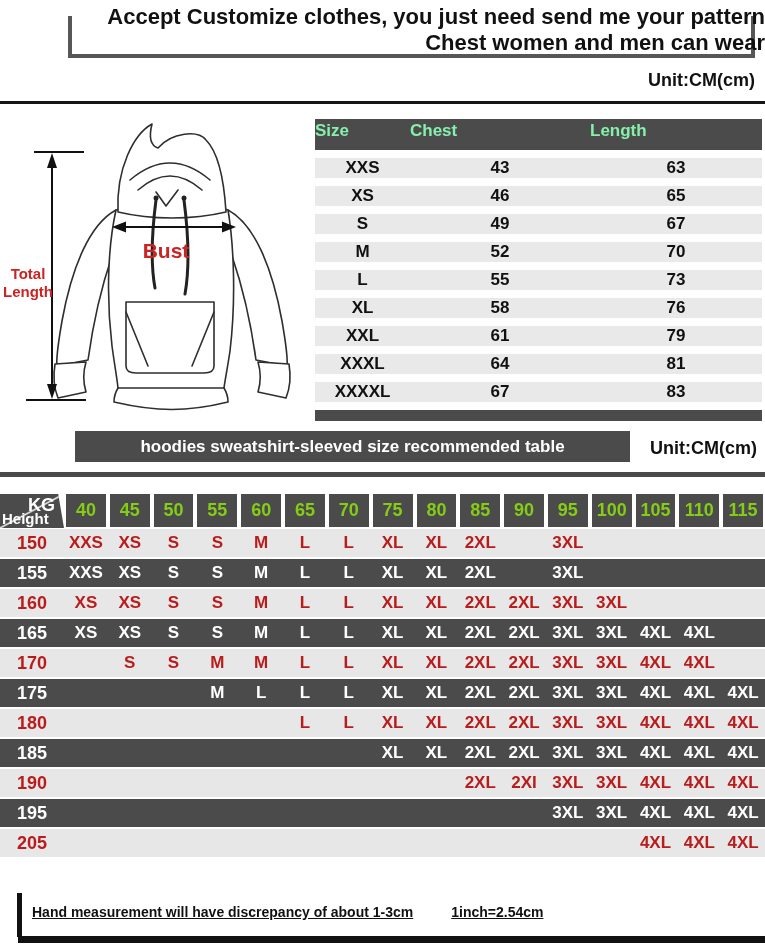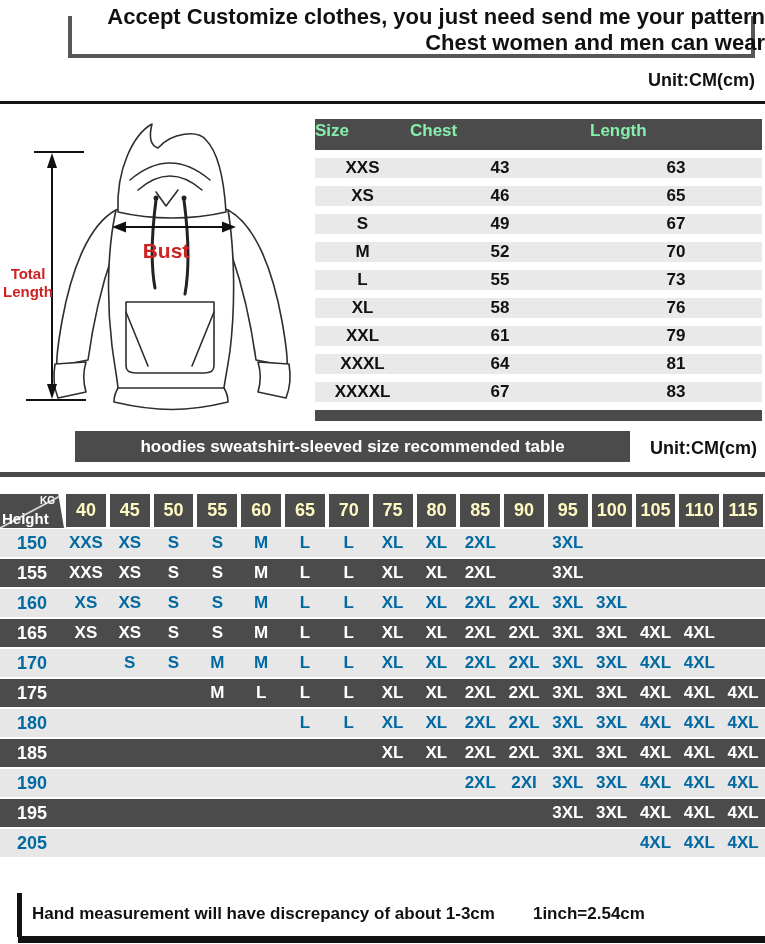--- a/index.html
+++ b/index.html
@@ -35,33 +35,33 @@
   .st-cell{overflow:hidden;}
   .st-foot{height:11px;background:#4b4b4b;}
 
   
   .matrix{position:absolute;left:0;top:494px;width:765px;}
   .m-grid{display:grid;grid-template-columns:64px repeat(16,1fr);}
   .m-head{height:34px;margin-bottom:1px;}
   .m-corner{position:relative;background:#4b4b4b;color:#fff;
     clip-path:polygon(0 0,91% 0,100% 100%,0 100%);
     background-image:linear-gradient(to bottom right,rgba(0,0,0,0) calc(50% - 1.5px),#f2f2f2 50%,rgba(0,0,0,0) calc(50% + 1.5px));}
-  .m-corner .kg{position:absolute;top:1px;right:9px;font-size:10px;}
+  .m-corner .kg{position:absolute;top:1px;right:9px;font-size:18px;}
   .m-corner .ht{position:absolute;bottom:1px;left:2px;font-size:15px;}
   .m-hcell{height:34px;}
-  .m-hbox{margin:0 2px;height:33px;line-height:33px;background:#4b4b4b;color:#fef9c3;font-size:18px;text-align:center;}
+  .m-hbox{margin:0 2px;height:33px;line-height:33px;background:#4b4b4b;color:#84cc16;font-size:18px;text-align:center;}
   .m-row{height:28px;line-height:28px;margin-bottom:2px;font-size:17px;}
-  .m-row.light{background:#e7e7e7;color:#0369a1;}
+  .m-row.light{background:#e7e7e7;color:#b91c1c;}
   .m-row.dark{background:#4b4b4b;color:#fff;}
   .m-label{padding-left:17px;font-size:18px;text-align:left;}
   .m-cell{text-align:center;overflow:visible;white-space:nowrap;}
 
   
   .foot-bar-left{position:absolute;left:17px;top:893px;width:5px;height:44px;background:#111;}
-  .foot-note{position:absolute;left:32px;top:904px;font-size:17px;}
+  .foot-note{position:absolute;left:32px;top:904px;font-size:14px;text-decoration:underline;}
   .foot-note .conv{margin-left:38px;}
   .foot-bar-bottom{position:absolute;left:18px;top:936px;width:747px;height:7px;background:#111;}
 </style>
 </head>
 <body>
 
 <div class="page">
 
   <div class="hdr-bracket"></div>
   <div class="hdr-text">

